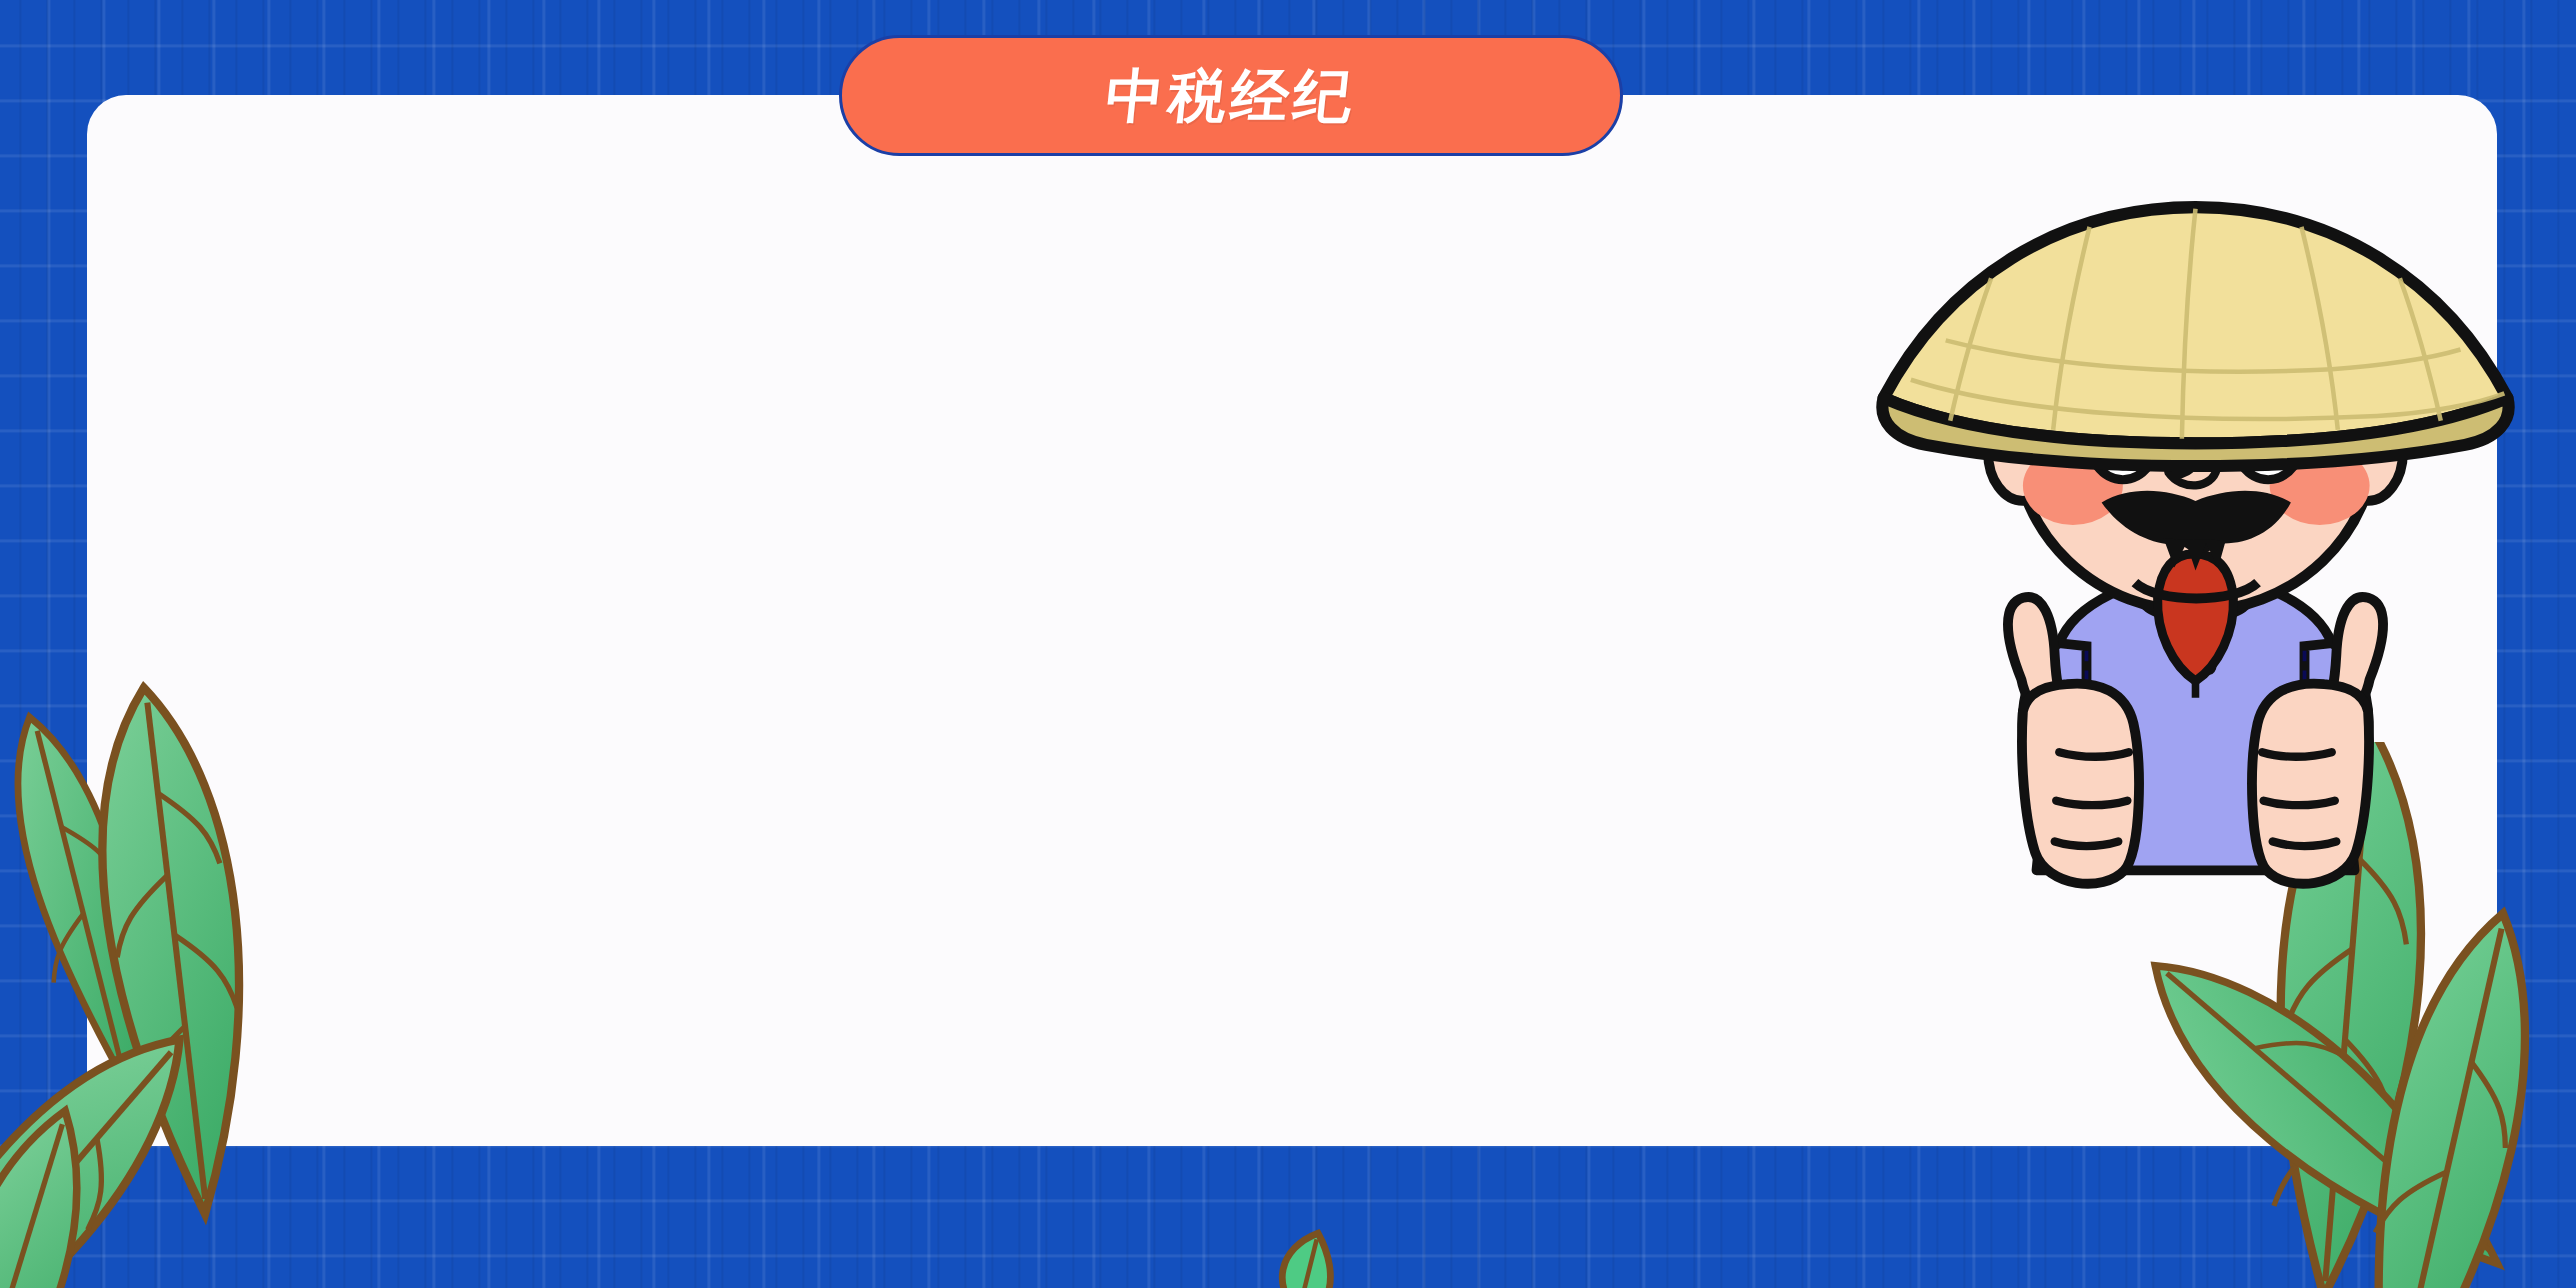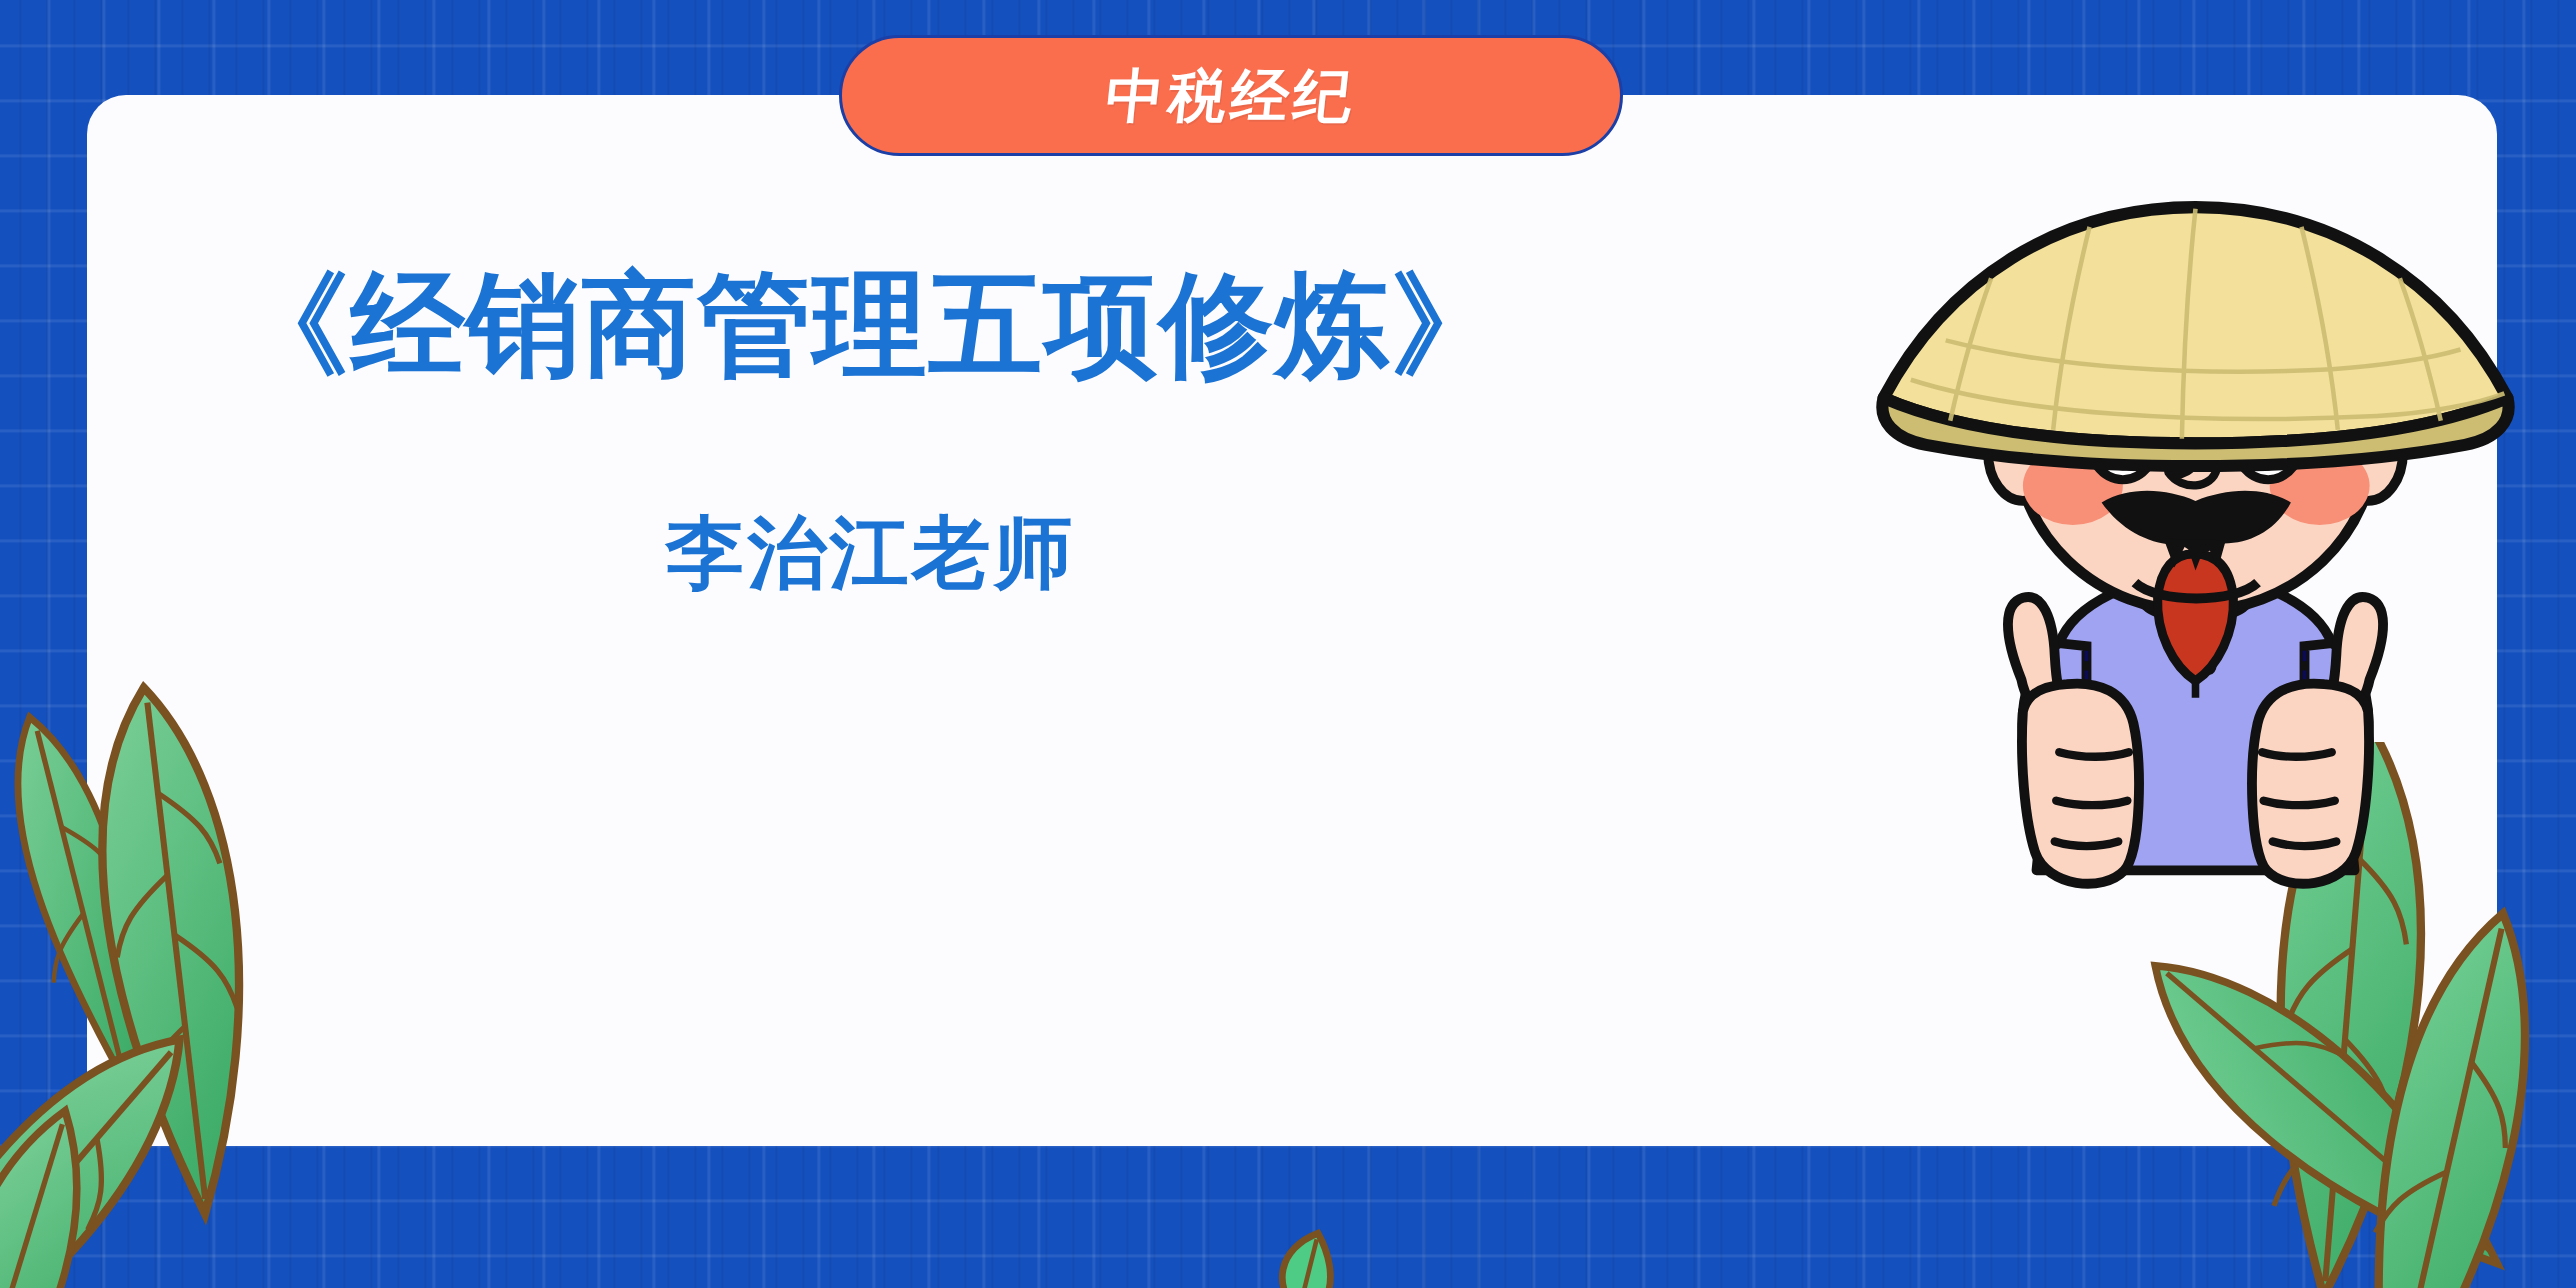--- a/index.html
+++ b/index.html
@@ -261,19 +261,15 @@
         <path d="M666 862 C640 870 608 870 582 862" stroke="#111" stroke-width="11" fill="none" stroke-linecap="round"></path>
       </g>
     </svg>
 
   </div>
 
   <div class="badge">
     <span class="badge-label">中税经纪</span>
   </div>
 
-  <div class="text-block">
-    <div class="main-title">《经销商管理五项修炼》</div>
-    <div class="speaker">李治江老师</div>
-  </div>
 
 </div>
 
 
 </body></html>

